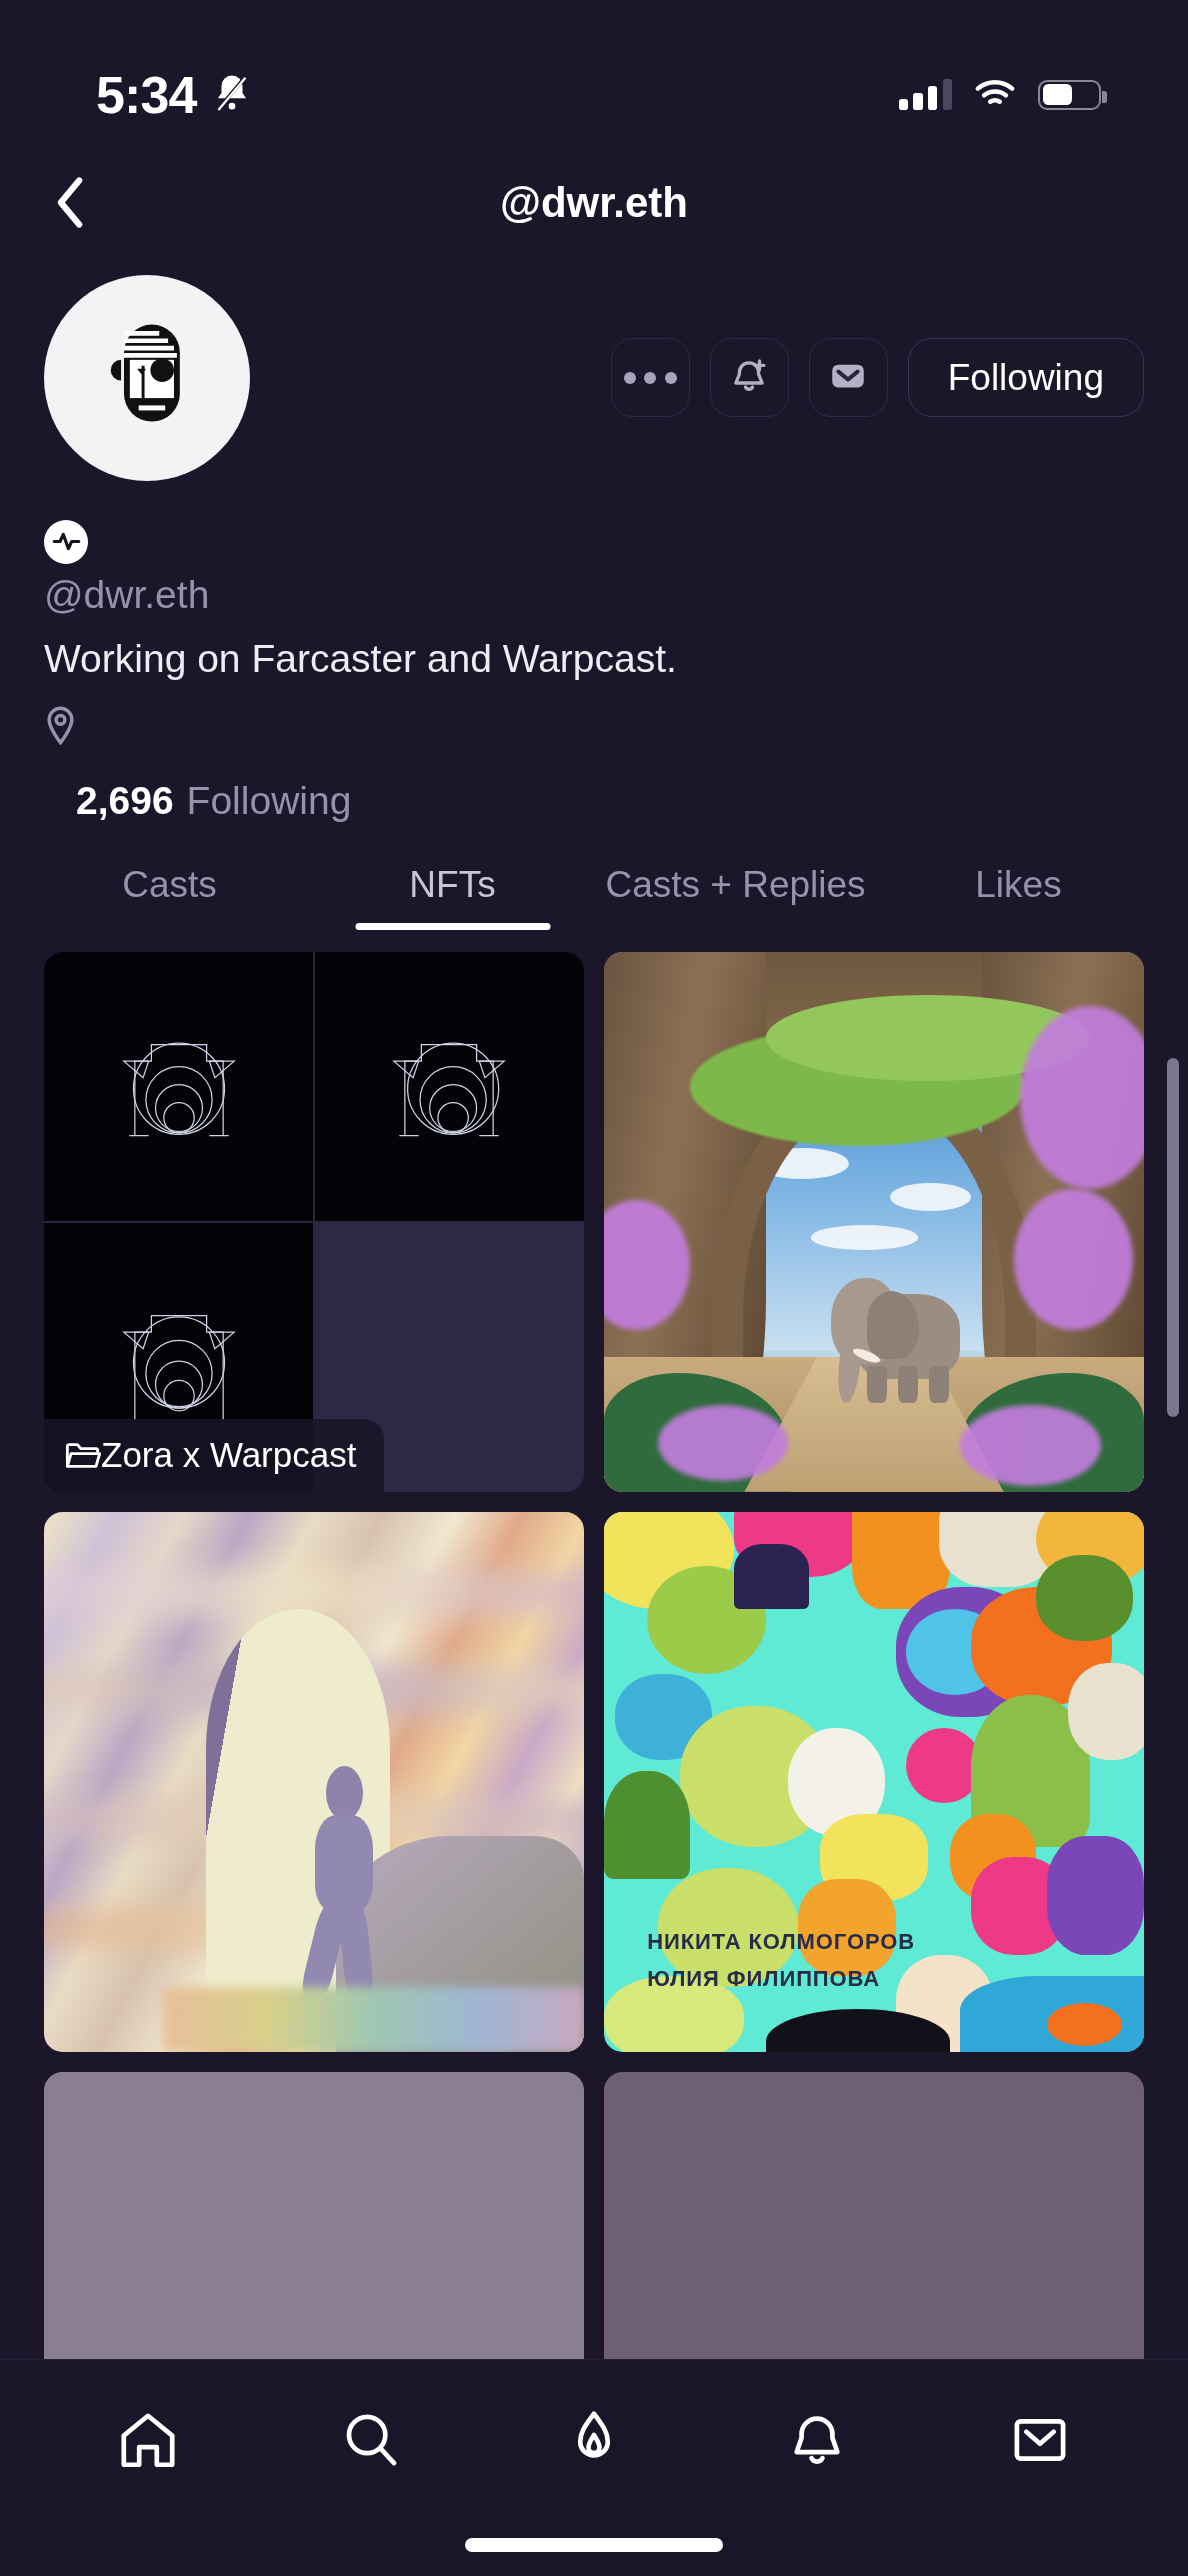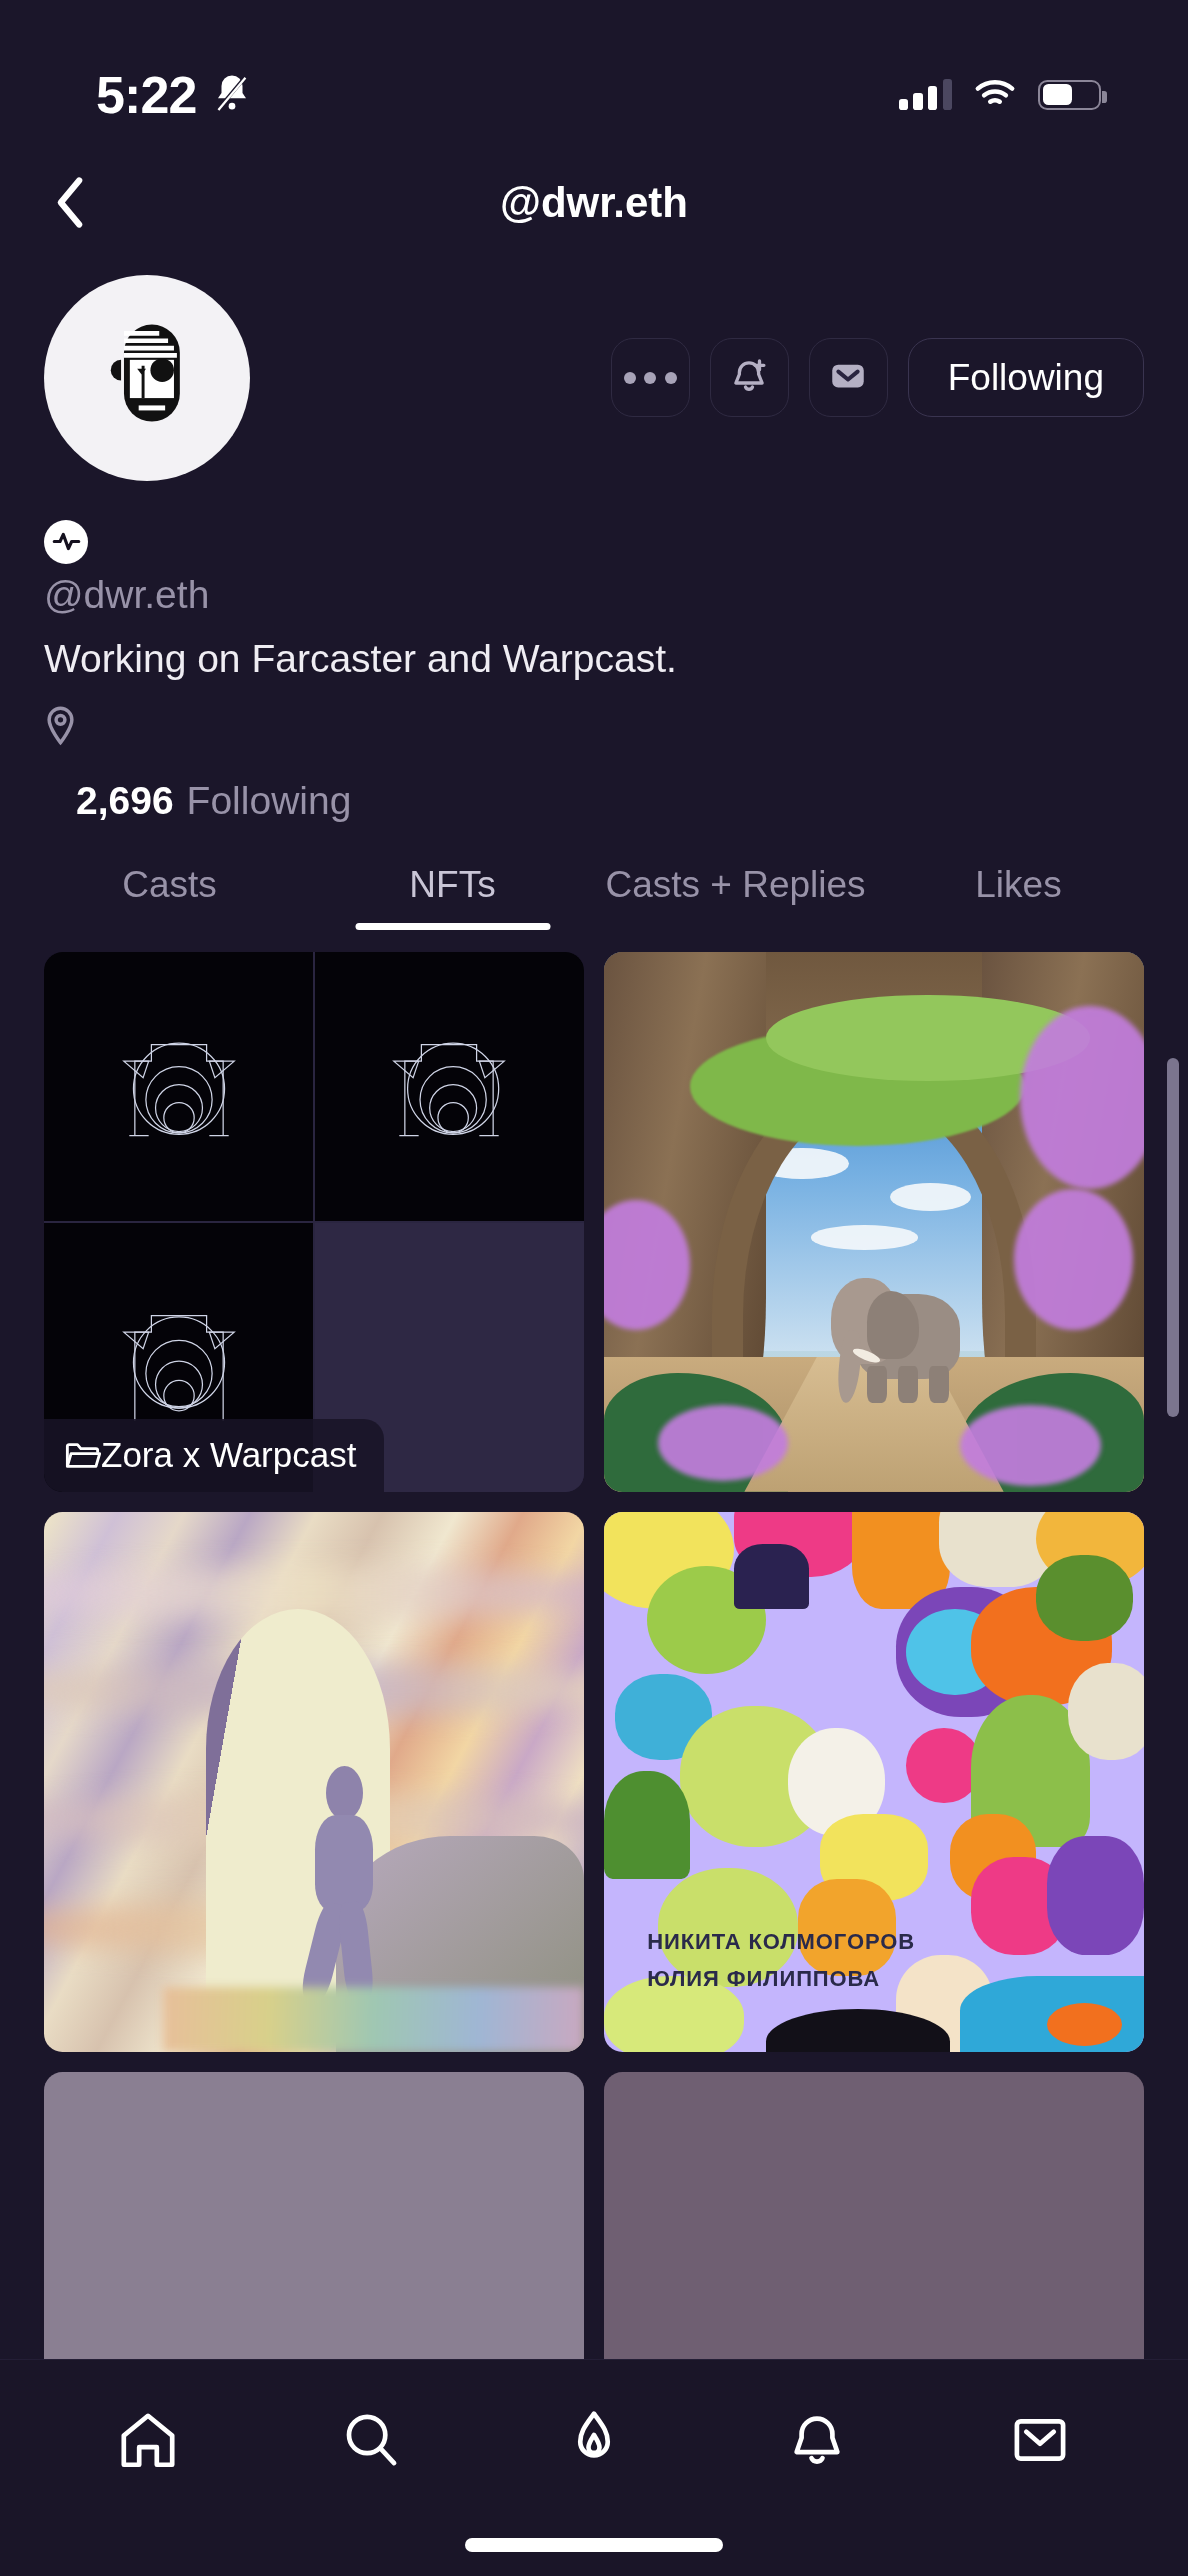--- a/index.html
+++ b/index.html
@@ -151,21 +151,21 @@
   .s-legA{ position:absolute; left:8%; top:60%; width:34%; height:44%;
       background:#9289b0; border-radius:30%; transform:rotate(14deg); }
   .s-legB{ position:absolute; left:48%; top:60%; width:34%; height:44%;
       background:#9289b0; border-radius:30%; transform:rotate(-6deg); }
   .s-rock{ position:absolute; right:0; bottom:0; width:46%; height:40%;
       background:linear-gradient(140deg,#b7a9bd,#8d8f7d); border-radius:46% 20% 0 0; }
   .s-rainbow{ position:absolute; left:22%; right:0; bottom:0; height:12%;
       background:linear-gradient(92deg,#e7bf9a,#d8d08a,#9fc7b2,#9fb6d4,#c9a8c0); filter:blur(4.6px); }
 
   
-  .doodle{ width:100%; height:100%; position:relative; overflow:hidden; background:#c4b5fd; }
+  .doodle{ width:100%; height:100%; position:relative; overflow:hidden; background:#5eead4; }
   .d-blob{ position:absolute; border-radius:50%; }
   .d-text{ position:absolute; font-size:22px; font-weight:700; color:#2a2a4a;
            letter-spacing:0.9px; text-transform:uppercase; }
 
   
   .ape{ width:100%; height:100%; position:relative; background:#8a7f92; }
   .ape-head{ position:absolute; left:18%; bottom:-30%; width:64%; height:70%;
       background:#c69a72; border-radius:44% 44% 32% 32%; border:4.6px solid #2a2230; }
   .ape-bandana{ position:absolute; left:12%; bottom:12%; width:76%; height:32%;
       background:#3a30d8; border-radius:44% 44% 12% 12%; border:4.6px solid #2a2230; }
@@ -189,21 +189,21 @@
 
   
   .scrollbar{ position:absolute; right:9.2px; top:1058px; width:12px; height:359px;
               background:#8c86a0; border-radius:7.4px; opacity:.85; }
 </style>
 </head>
 <body>
 
 <div class="statusbar">
   <div class="sb-left">
-    <span class="sb-time">5:22</span>
+    <span class="sb-time">5:34</span>
     <span>
       <svg width="42" height="42" viewBox="0 0 24 24" fill="#fff">
         <path d="M12 2a6 6 0 0 0-6 6v4l-2 3h16l-2-3V8a6 6 0 0 0-6-6z"></path>
         <circle cx="12" cy="19.5" r="1.9"></circle>
         <rect x="3" y="20.2" width="24" height="2.1" transform="rotate(-50 4 21)" fill="#1b162a"></rect>
         <rect x="3.6" y="21" width="24" height="1.3" transform="rotate(-50 4 21)" fill="#fff"></rect>
       </svg>
     </span>
   </div>
   <div class="sb-right">

